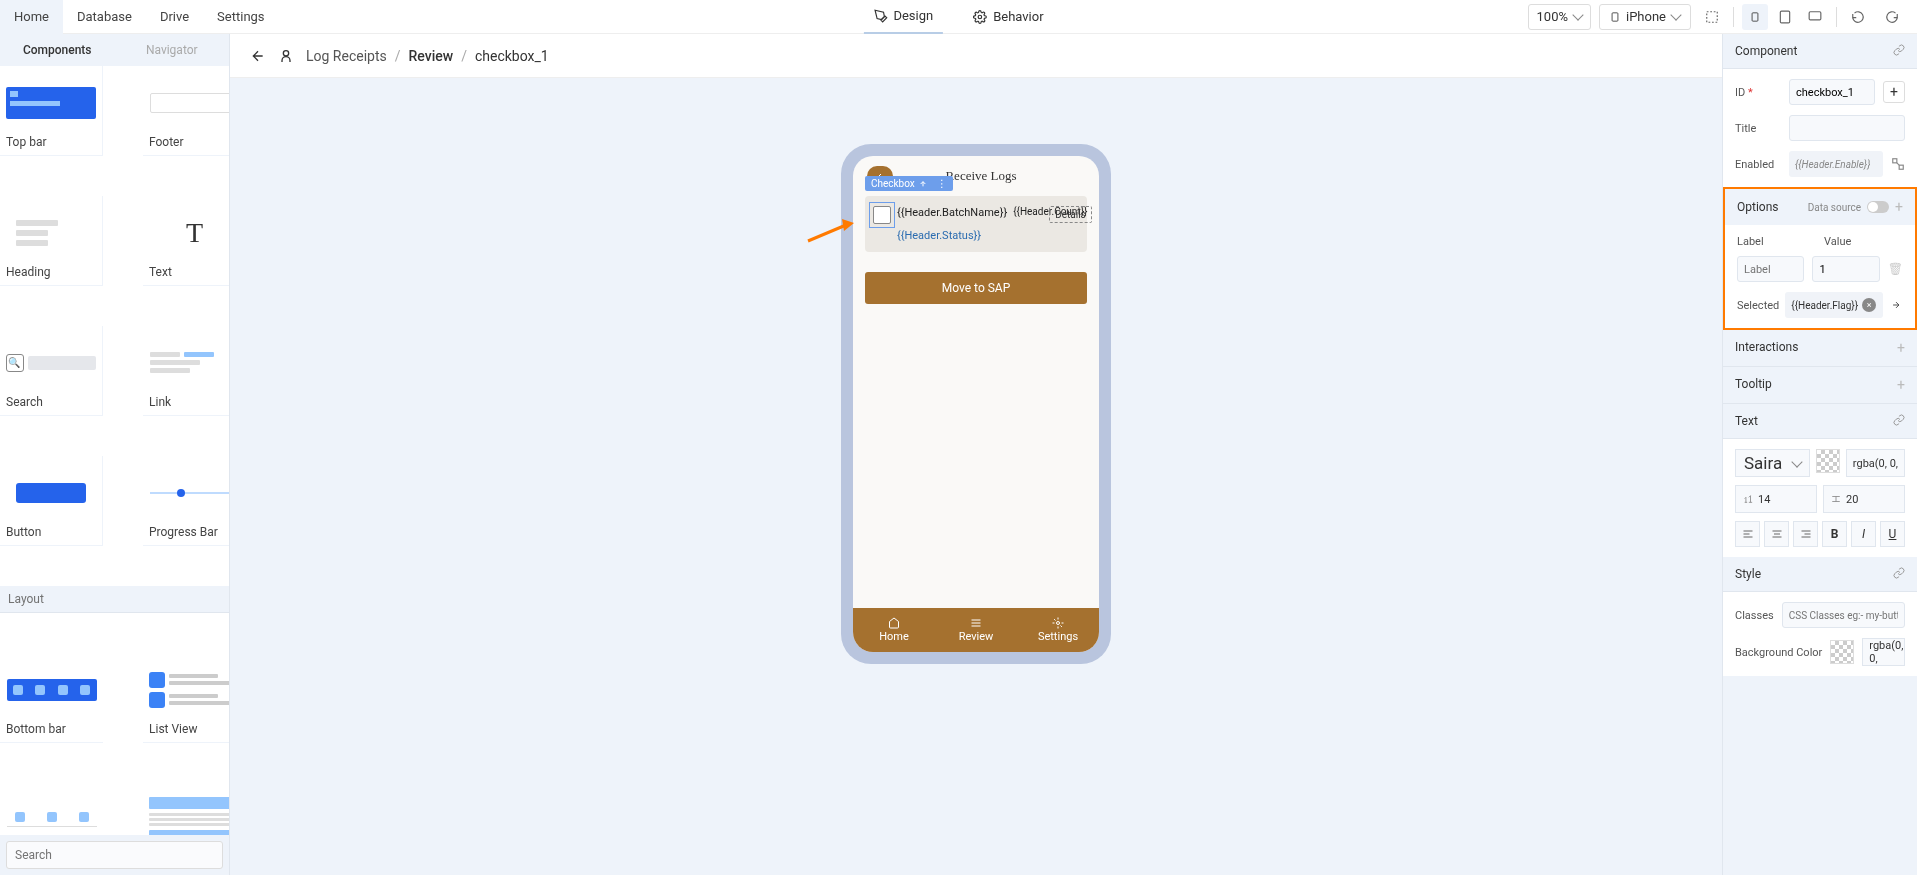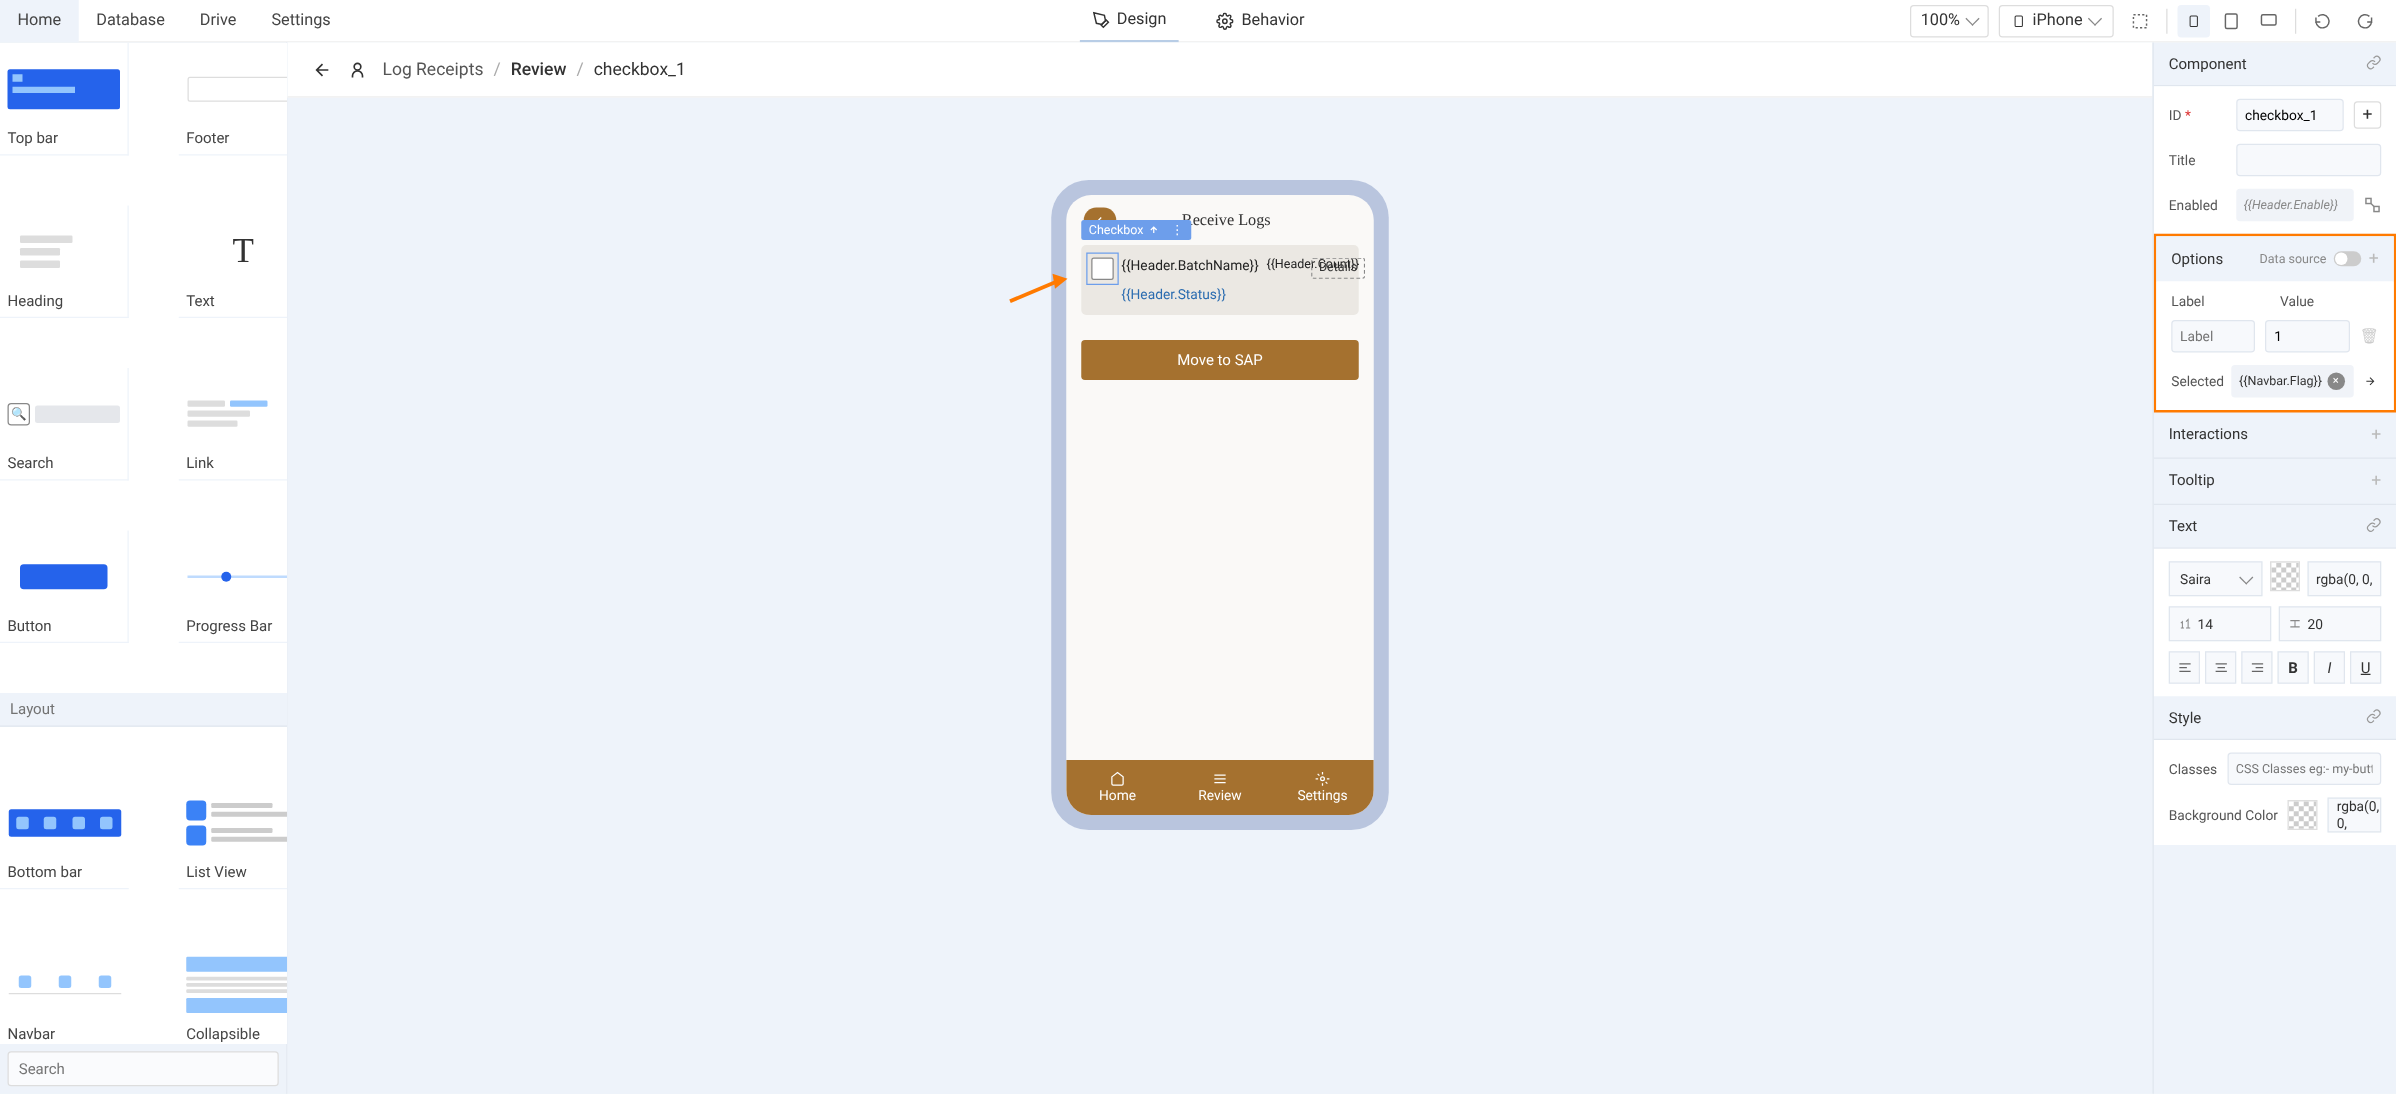--- a/index.html
+++ b/index.html
@@ -91,21 +91,21 @@
 .rs-opt-col { flex: 1; font-size: 11px; color: #555; }
 .rs-opt-inputs { display: flex; gap: 8px; margin-bottom: 10px; align-items: center; }
 .rs-opt-input { flex: 1; height: 26px; border: 1px solid #e0e6ee; background: #f7f9fc; border-radius: 3px; padding: 0 6px; font-size: 11px; min-width: 0; }
 .rs-trash-icon { color: #ccc; font-size: 12px; flex-shrink: 0; }
 .rs-selected-row { display: flex; align-items: center; gap: 6px; }
 .rs-selected-chip { flex: 1; height: 26px; background: #f0f3f8; border-radius: 3px; display: flex; align-items: center; padding: 0 6px; font-size: 10px; min-width: 0; }
 .rs-chip-x { width: 14px; height: 14px; background: #888; border-radius: 50%; color: #fff; display: flex; align-items: center; justify-content: center; font-size: 9px; margin-left: 4px; flex-shrink: 0; }
 
 
 .rs-font-row { display: flex; gap: 6px; margin-bottom: 8px; }
-.rs-font-sel { flex: 1; height: 28px; border: 1px solid #e0e6ee; background: #f7f9fc; display: flex; align-items: center; justify-content: space-between; padding: 0 8px; font-size: 11px; min-width: 0; }
+.rs-font-sel { flex: 1; height: 28px; border: 1px solid #e0e6ee; background: #f7f9fc; display: flex; align-items: center; justify-content: space-between; padding: 0 8px; font-size: 17px; min-width: 0; }
 .rs-colorchip { width: 24px; height: 24px; background: repeating-conic-gradient(#ccc 0 25%, #fff 0 50%) 0 0/8px 8px; border: 1px solid #ddd; flex-shrink: 0; }
 .rs-colorval { height: 28px; display: flex; align-items: center; padding: 0 6px; background: #f7f9fc; border: 1px solid #e0e6ee; font-size: 11px; min-width: 0; overflow: hidden; }
 .rs-size-row { display: flex; gap: 6px; margin-bottom: 8px; }
 .rs-size-inp { flex: 1; height: 28px; background: #f7f9fc; border: 1px solid #e0e6ee; display: flex; align-items: center; gap: 4px; padding: 0 6px; font-size: 11px; }
 .rs-align-row { display: flex; gap: 4px; }
 .rs-align-btn { flex: 1; height: 26px; background: #f7f9fc; border: 1px solid #e0e6ee; display: flex; align-items: center; justify-content: center; font-size: 12px; }
 
 
 .pv-topbar { width: 90px; height: 32px; background: #2563eb; border-radius: 2px; position: relative; }
 .pv-topbar::before { content:''; position:absolute; top:4px; left:4px; width:8px; height:6px; background:#93c5fd; }
@@ -223,20 +223,24 @@
     <div class="vp-btn">
       <svg width="16" height="14" viewBox="0 0 24 24" fill="none" stroke="#666" stroke-width="2">
           <path d="M21 7v6h-6"></path>
           <path d="M21 13a9 9 0 1 1-3-7.7"></path>
         </svg>
     </div>
   </div>
 </div>
 
 <div class="left-sidebar">
+  <div class="ls-tabs">
+    <div class="ls-tab active">Components</div>
+    <div class="ls-tab inactive">Navigator</div>
+  </div>
   <div class="comp-scroll">
     <div class="comp-grid">
       <div class="comp-cell">
           <div class="comp-preview">
             <div class="pv-topbar"></div>
           </div>
           <div class="comp-label">Top bar</div>
         </div>
       <div class="comp-cell">
           <div class="comp-preview">
@@ -535,21 +539,21 @@
         <div class="rs-opt-col">Value</div>
       </div>
       <div class="rs-opt-inputs">
         <input class="rs-opt-input" placeholder="Label" style="">
         <input class="rs-opt-input" value="1" style="">
         <span class="rs-trash-icon">🗑</span>
       </div>
       <div class="rs-selected-row">
         <span style="font-size:11px;color:#555;flex-shrink:0">Selected</span>
         <div class="rs-selected-chip">
-          <span style="overflow:hidden;text-overflow:ellipsis;white-space:nowrap">{{Navbar.Flag}}</span>
+          <span style="overflow:hidden;text-overflow:ellipsis;white-space:nowrap">{{Header.Flag}}</span>
           <div class="rs-chip-x">×</div>
         </div>
         <svg width="14" height="10" viewBox="0 0 24 24" fill="none" stroke="#333" stroke-width="2" style="flex-shrink:0">
             <path d="M5 12h14M12 5l7 7-7 7"></path>
           </svg>
       </div>
     </div>
   </div>
 
   <div class="rs-section-hdr">

